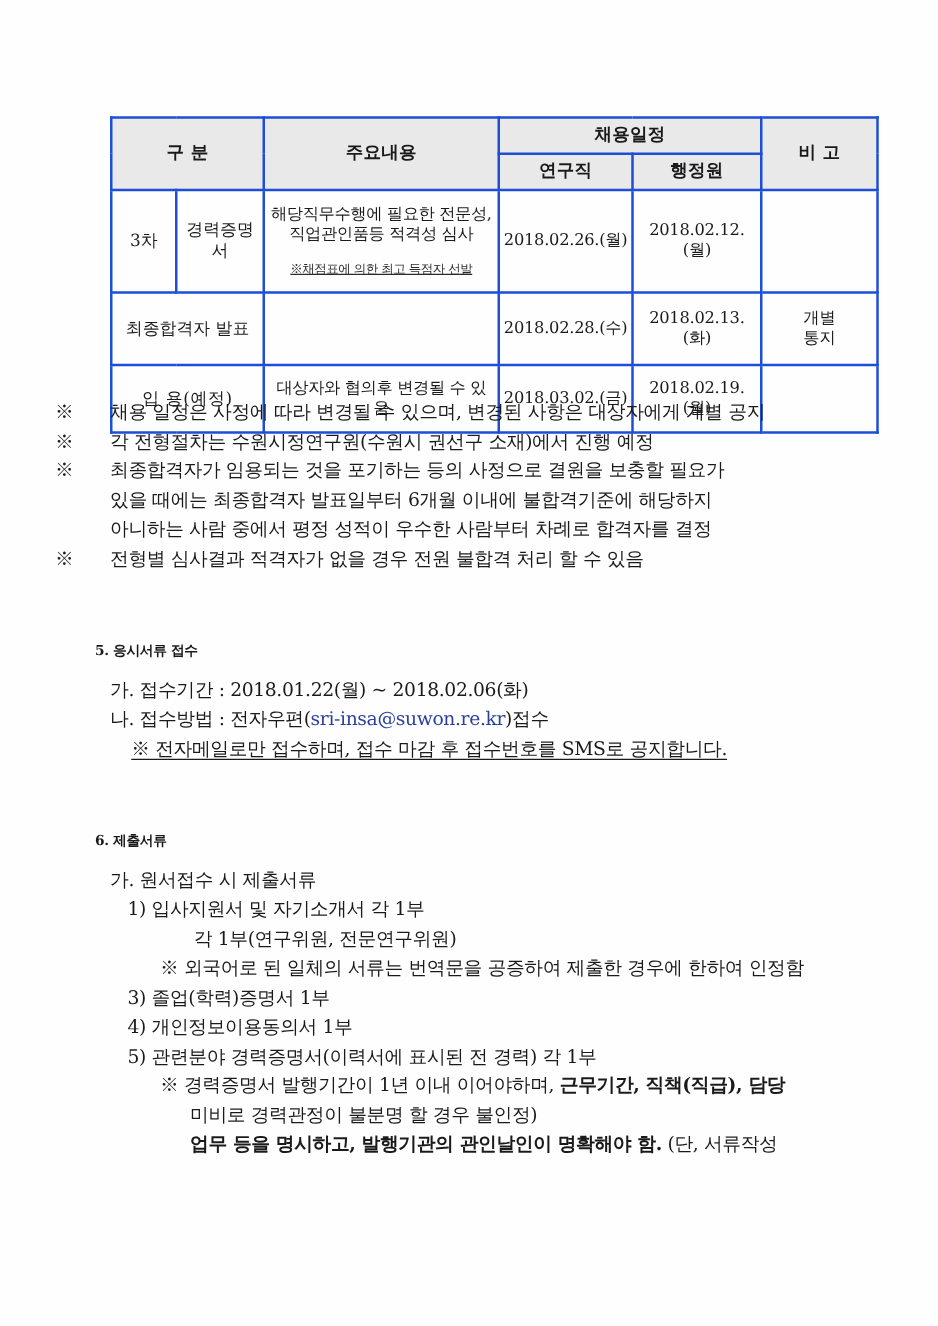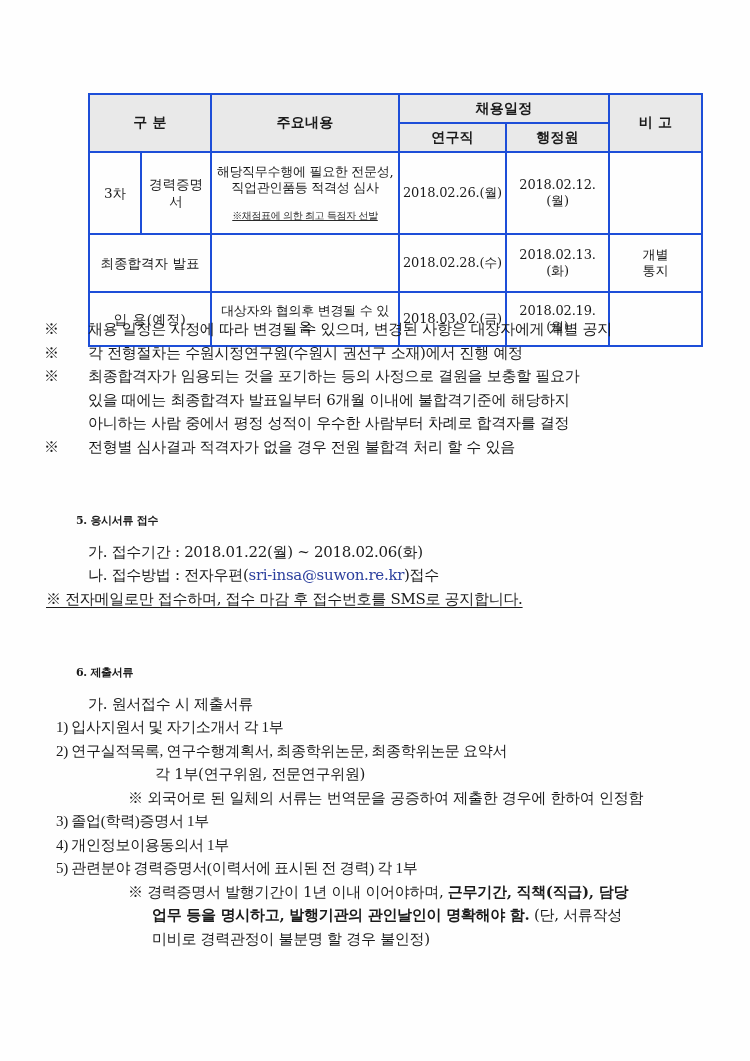--- a/index.html
+++ b/index.html
@@ -95,25 +95,25 @@
   .ind-note   { padding-left: 88px;  text-indent: -22px; padding-right: 20px; }
   .ind-note > .hang { display: inline-block; width: 22px; }
 
   .heading {
     font-weight: bold;
     font-size: 11px;
     padding-left: 76px;
     margin-top: 26px;
   }
   .lvl-ga  { padding-left: 88px; }
-  .lvl-num { padding-left: 56px; font-family: Liberation Serif, serif; }
+  .lvl-num { padding-left: 102px; }
   .lvl-num-cont { padding-left: 155px; }
   .lvl-star { padding-left: 128px; }
   .lvl-star-cont { padding-left: 152px; }
-  .lvl-ast-ga { padding-left: 46px; }
+  .lvl-ast-ga { padding-left: 105px; }
 
   .gap-sm { height: 8px; }
   .gap-lg { height: 24px; }
 
   .email { color: #2b3f9e; }
   .uline { text-decoration: underline; text-underline-offset: 3px; }
   .b { font-weight: bold; }
 </style>
 </head>
 <body>
@@ -221,24 +221,20 @@
 
     <div>
       <div class="line heading">6. 제출서류</div>
       <div class="gap-sm"></div>
       <div class="line lvl-ga">가. 원서접수 시 제출서류</div>
 
       <div class="line lvl-num">
         <span>1)</span>
         <span>입사지원서 및 자기소개서 각 1부</span>
       </div>
-      <div class="line lvl-num">
-        <span>2)</span>
-        <span>연구실적목록, 연구수행계획서, 최종학위논문, 최종학위논문 요약서</span>
-      </div>
       <div class="line lvl-num-cont">
         <span>각 1부(연구위원, 전문연구위원)</span>
       </div>
 
       <div class="line lvl-star">※ 외국어로 된 일체의 서류는 번역문을 공증하여 제출한 경우에 한하여 인정함</div>
 
       <div class="line lvl-num">
         <span>3)</span>
         <span>졸업(학력)증명서 1부</span>
       </div>
@@ -247,20 +243,20 @@
         <span>개인정보이용동의서 1부</span>
       </div>
       <div class="line lvl-num">
         <span>5)</span>
         <span>관련분야 경력증명서(이력서에 표시된 전 경력) 각 1부</span>
       </div>
 
       <div class="line lvl-star">
         <span>※ 경력증명서 발행기간이 1년 이내 이어야하며, </span><span class="b">근무기간, 직책(직급), 담당</span>
       </div>
+      <div class="line lvl-star-cont">미비로 경력관정이 불분명 할 경우 불인정)</div>
       <div class="line lvl-star-cont">
         <span class="b">업무 등을 명시하고, 발행기관의 관인날인이 명확해야 함.</span><span> (단, 서류작성</span>
       </div>
-      <div class="line lvl-star-cont">미비로 경력관정이 불분명 할 경우 불인정)</div>
     </div>
 
   </div>
 </div>
 
 </body></html>

